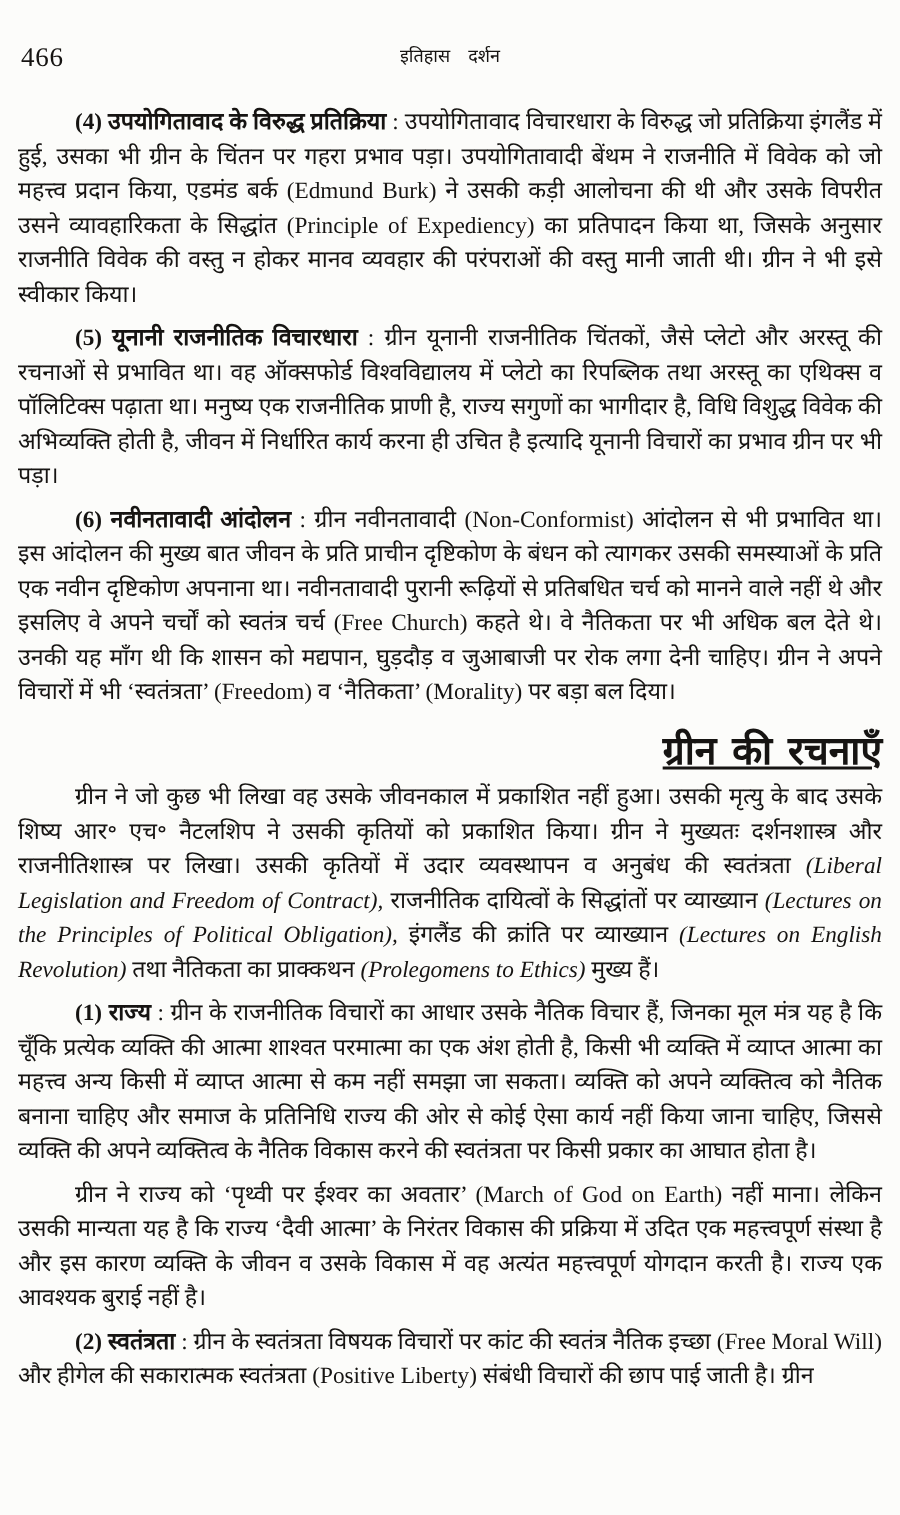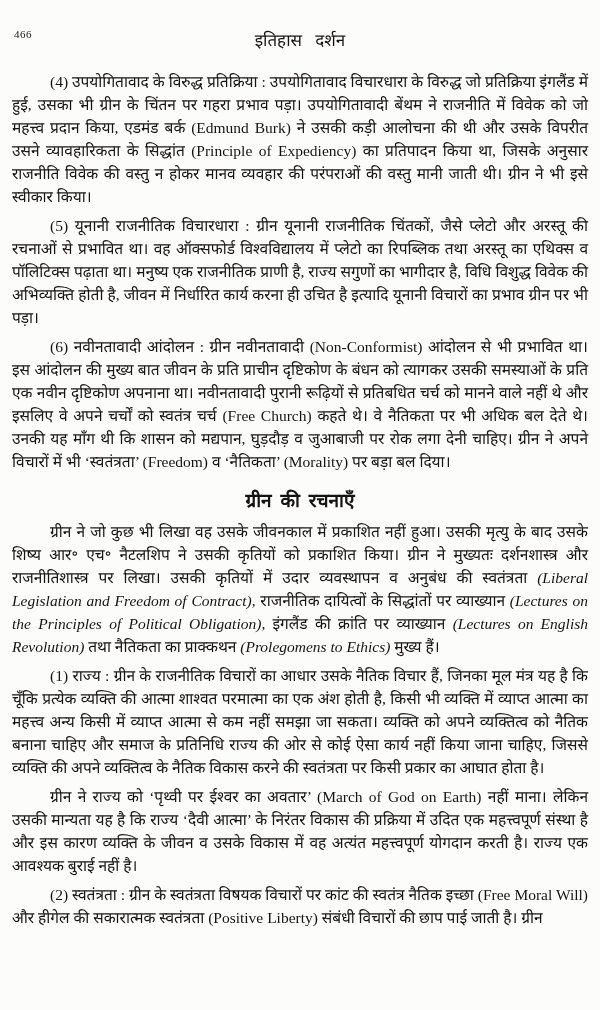--- a/index.html
+++ b/index.html
@@ -21,46 +21,47 @@
   }
   .page-header {
     position: relative;
     height: 26px;
     margin-bottom: 16px;
   }
   .page-number {
     position: absolute;
     left: 2px;
     top: 0;
-    font-size: 11px;
+    font-size: 18px;
     letter-spacing: 0.5px;
   }
   .header-title {
     text-align: center;
-    font-size: 17px;
+    font-size: 12px;
     word-spacing: 9px;
   }
   .page-body {
     font-size: 15.5px;
     line-height: 23px;
     text-align: justify;
   }
   .para {
     margin: 6px 0;
     text-indent: 38px;
   }
   .section-heading {
-    text-align: center;
+    text-align: right;
     font-weight: bold;
-    font-size: 19px;
+    font-size: 26px;
     margin: 16px 0 8px 0;
     text-indent: 0;
     word-spacing: 4px;
+    text-decoration: underline;
   }
-  .seg-bold { font-weight: normal; }
+  .seg-bold { font-weight: bold; }
   .seg-en { font-family: Liberation Serif, serif; }
   .seg-en-italic { font-family: "Liberation Serif", serif; font-style: italic; }
 </style>
 </head>
 <body>
 
 <div class="page" style="background: rgb(252, 252, 250); color: rgb(22, 20, 18);">
   <div class="page-header">
     <span class="page-number">466</span>
     <div class="header-title">इतिहास दर्शन</div>

